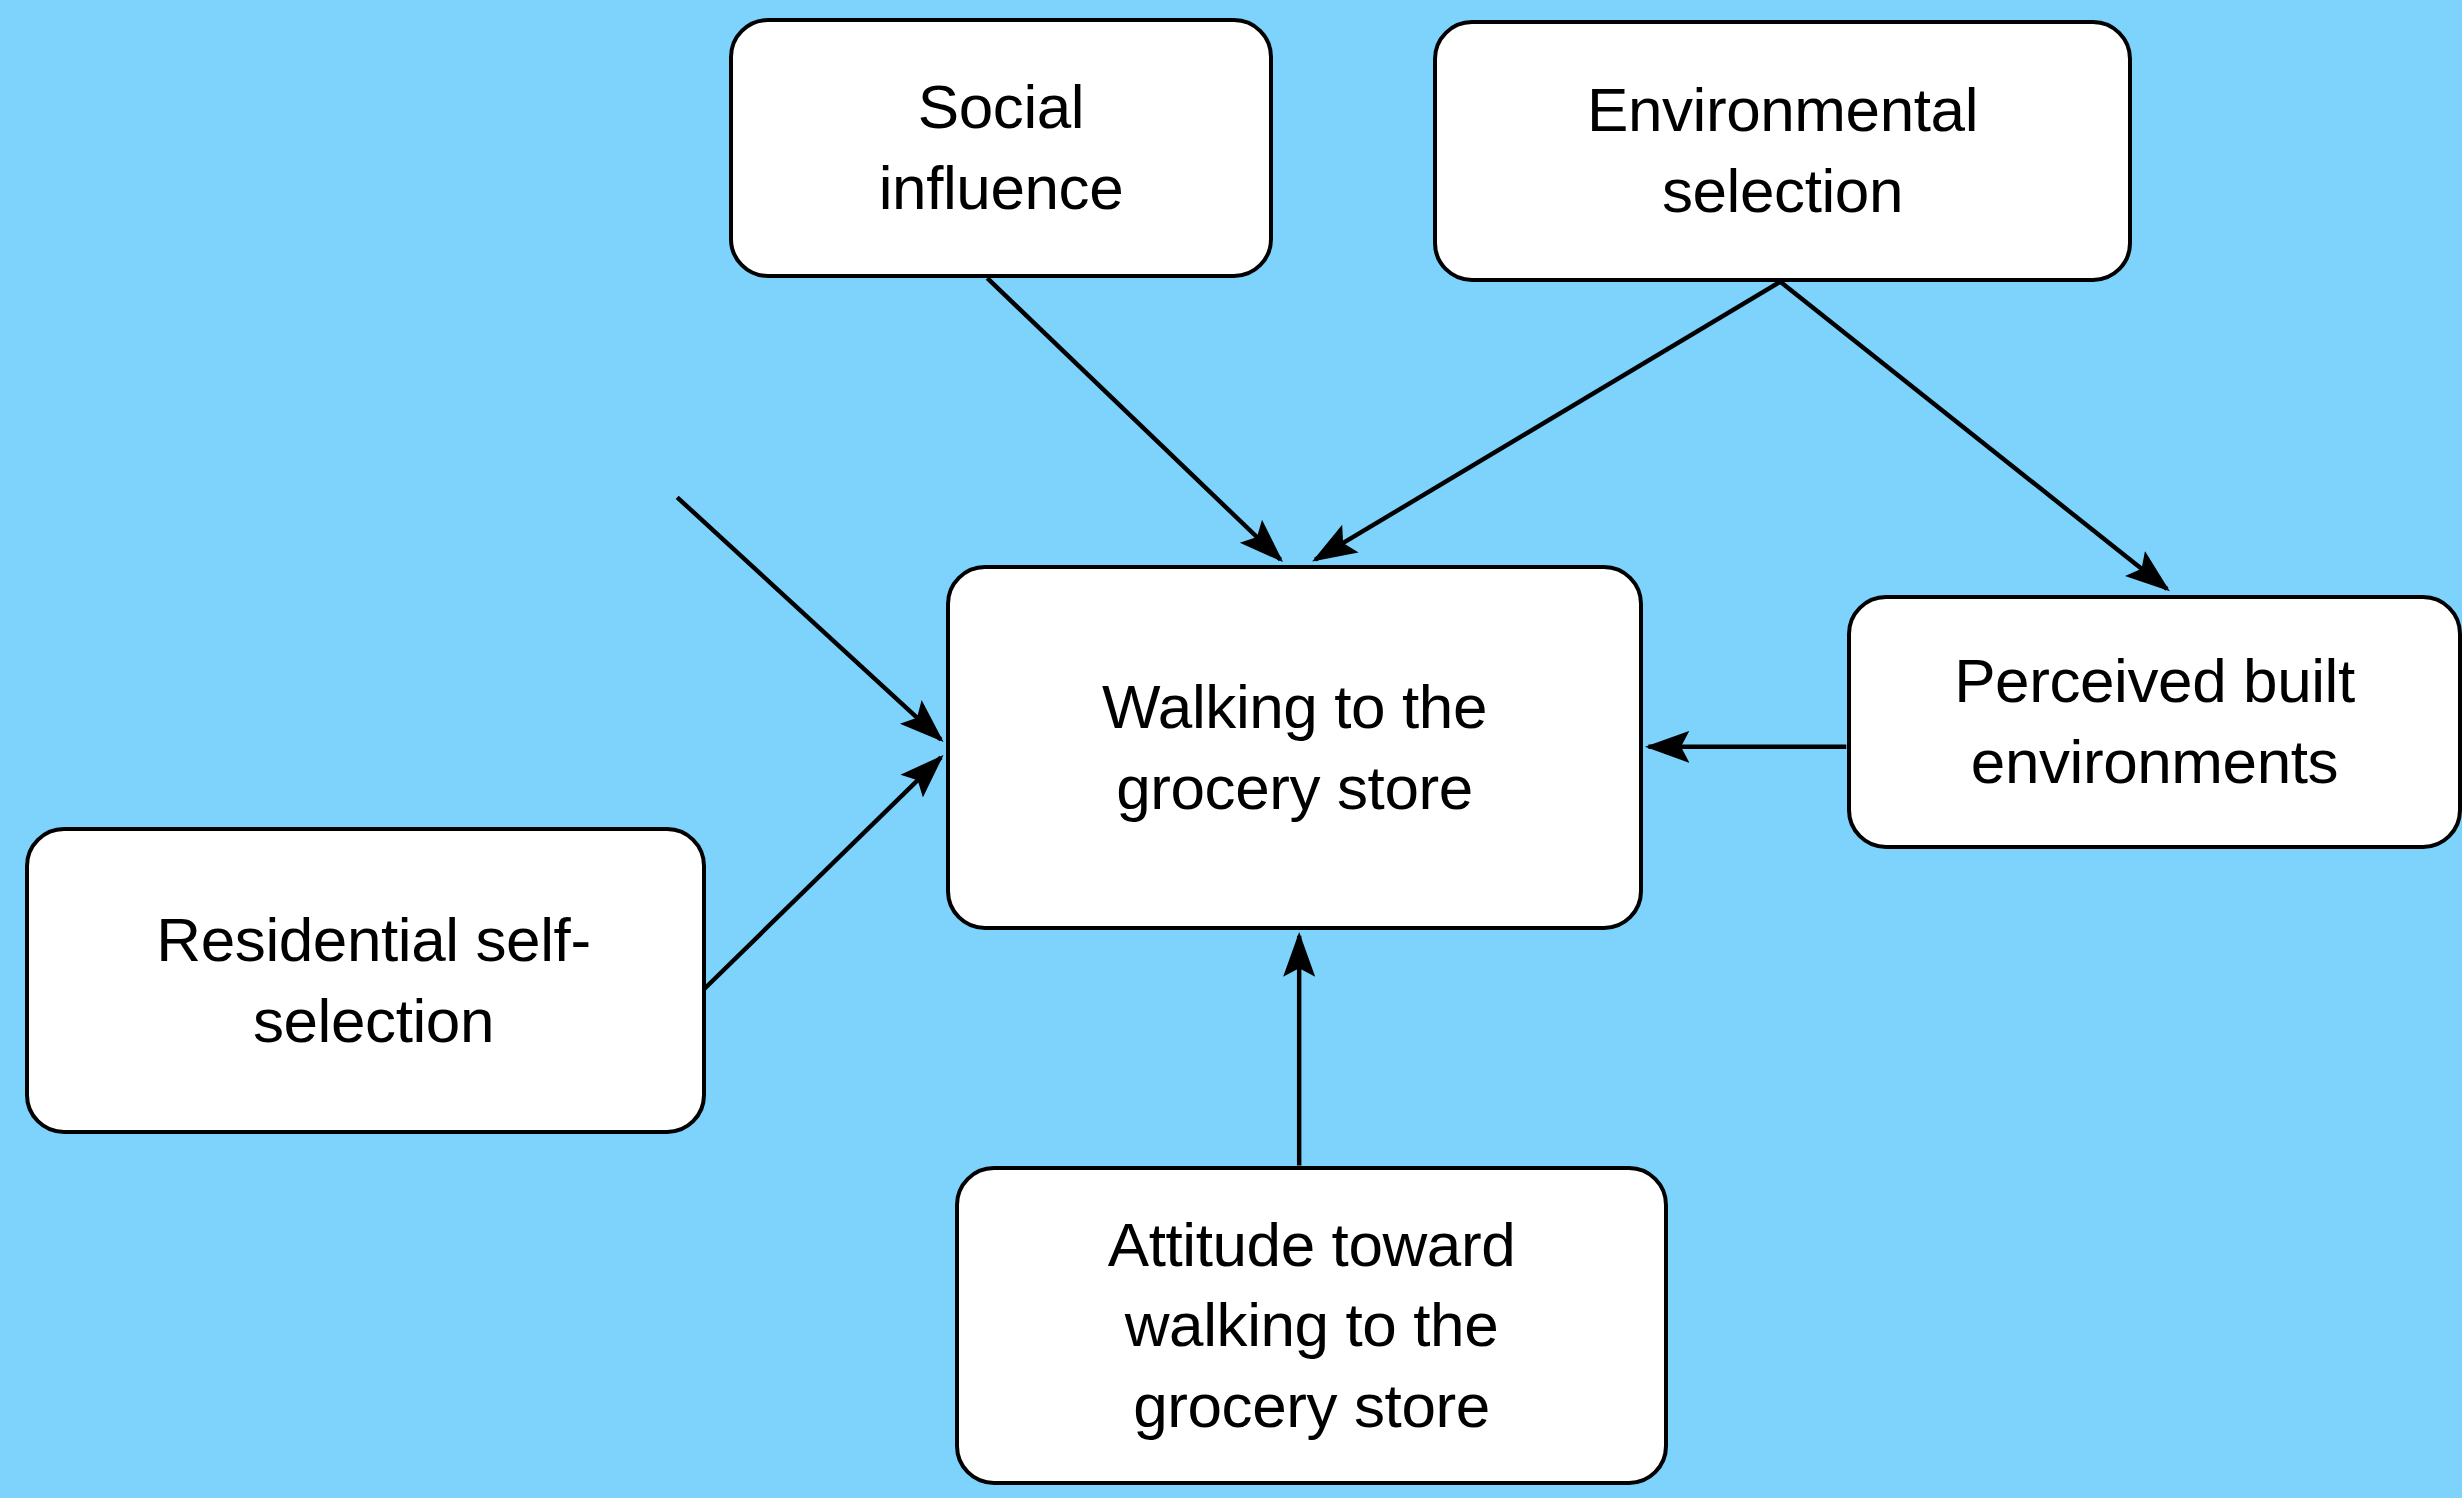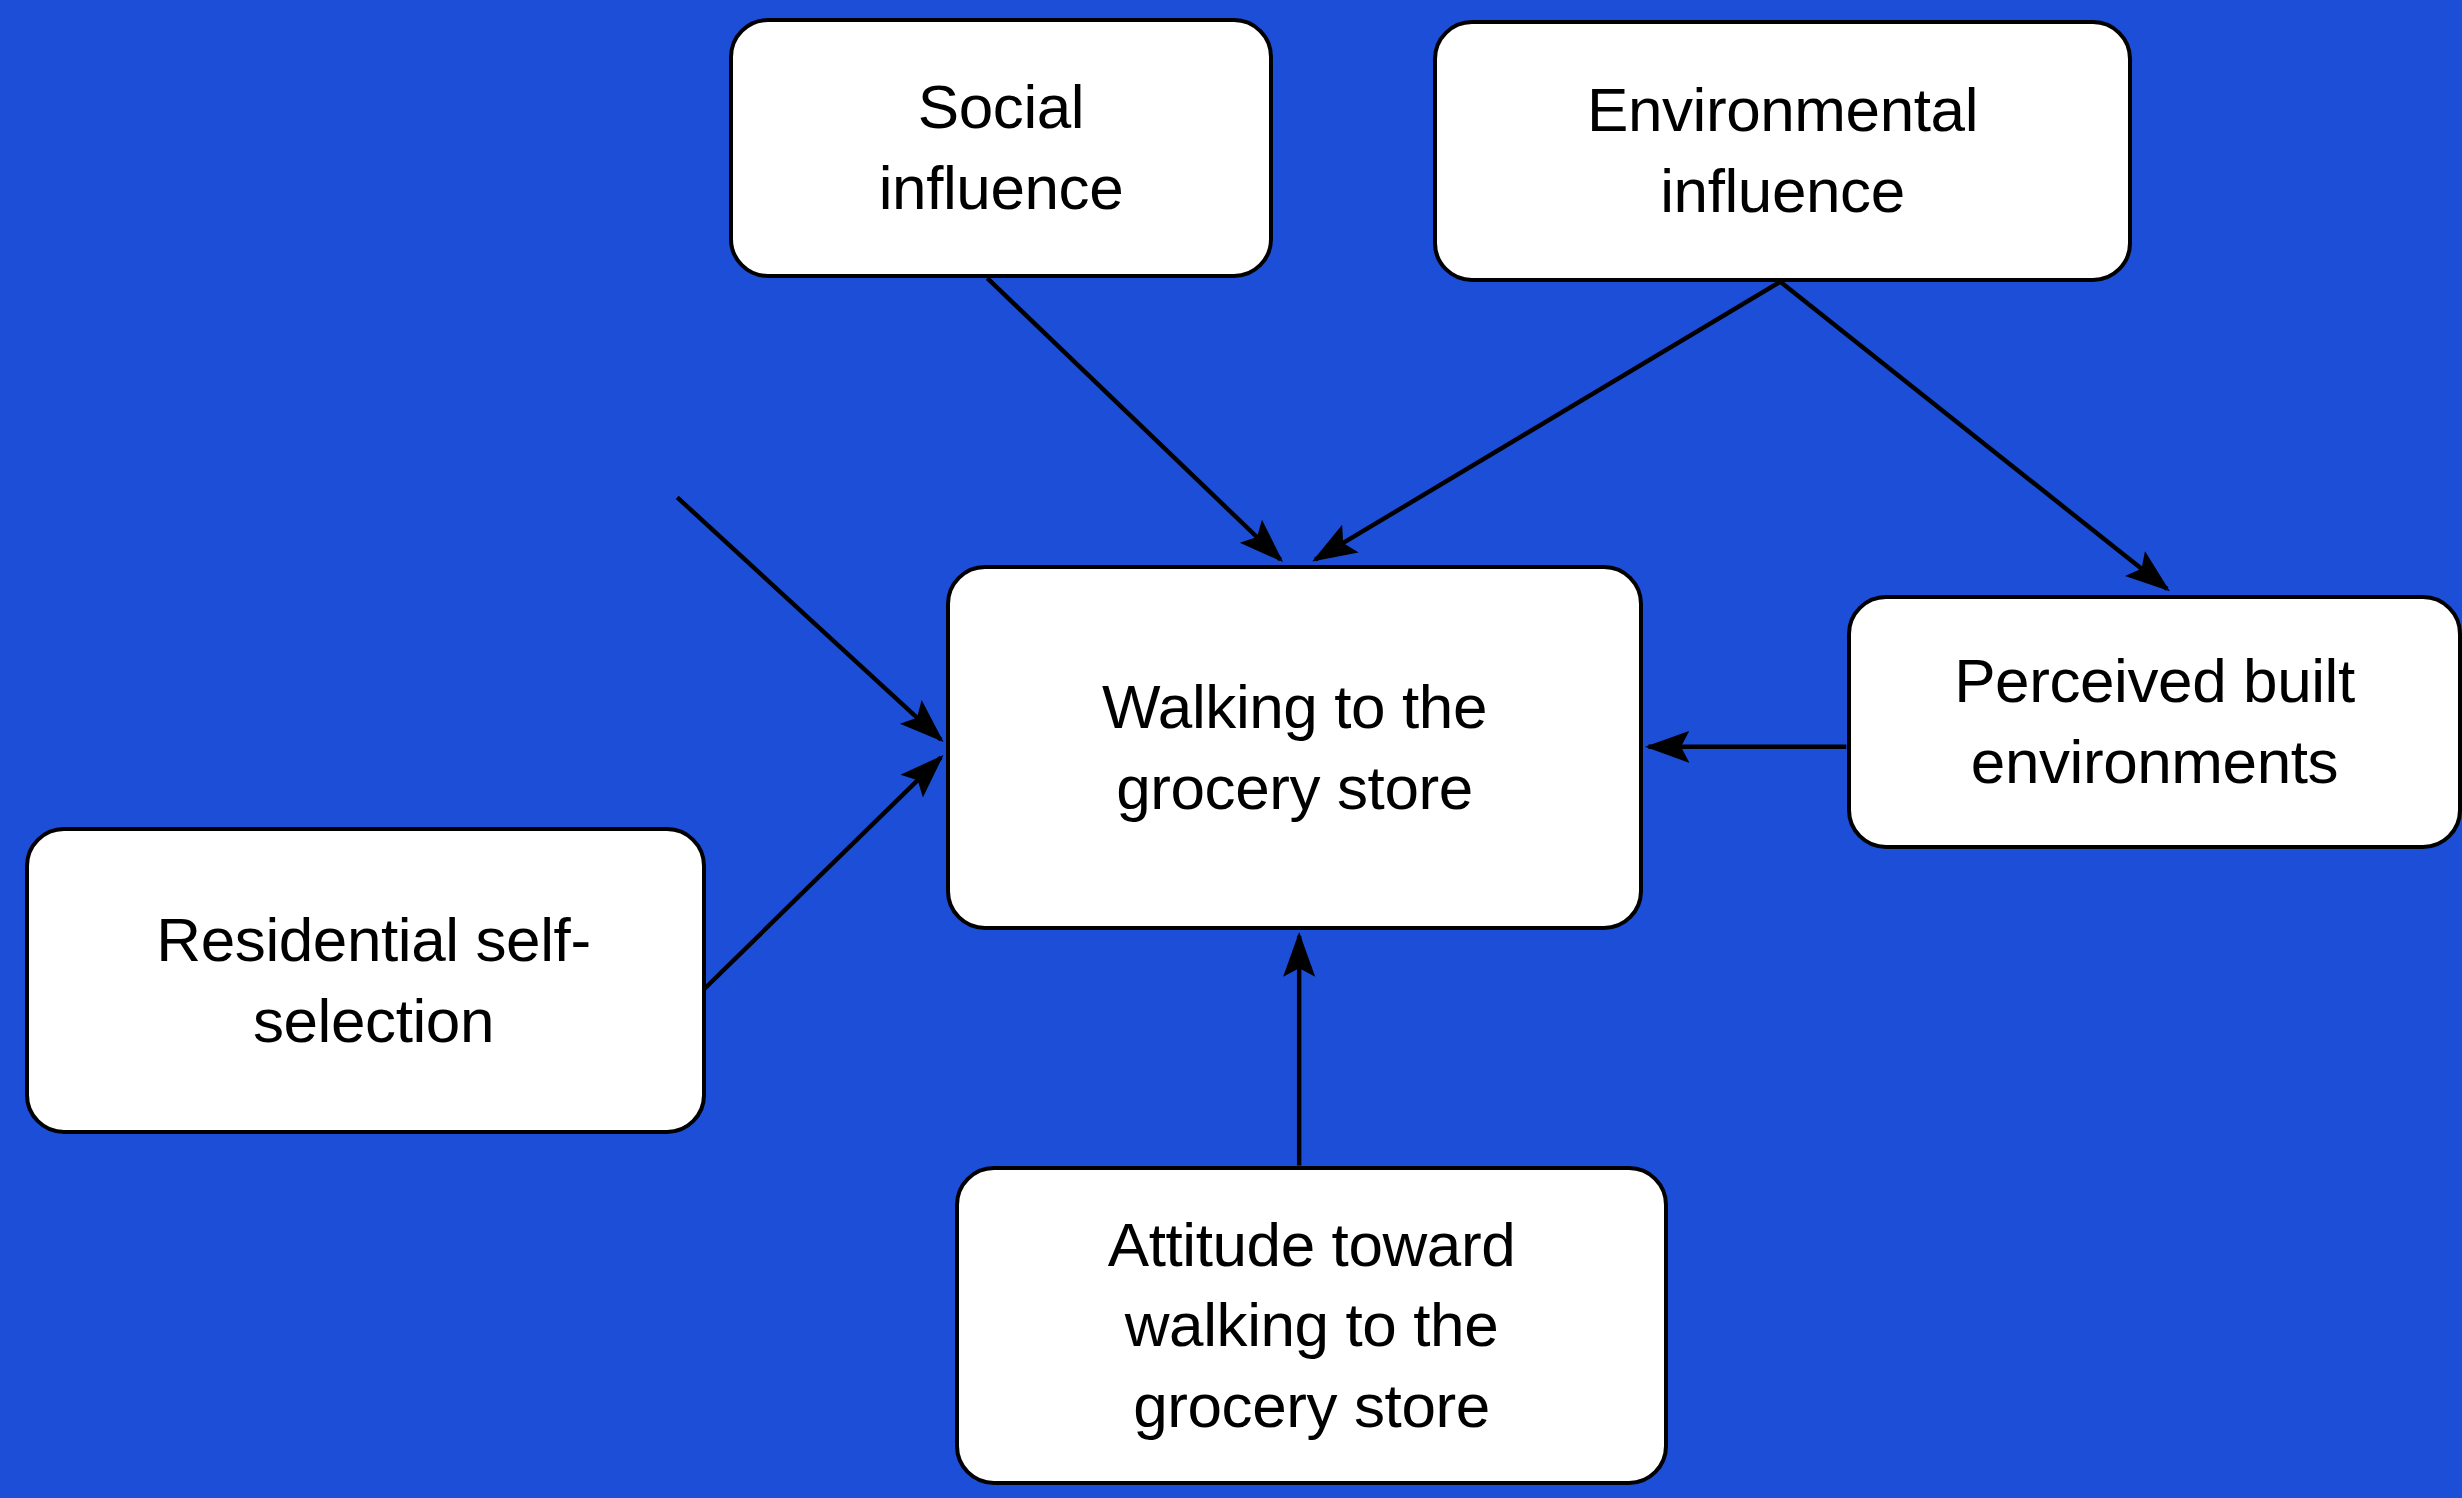--- a/index.html
+++ b/index.html
@@ -4,21 +4,21 @@
 <style>
   html, body {
     margin: 0;
     padding: 0;
     background: #ffffff;
   }
   #canvas {
     position: relative;
     width: 2462px;
     height: 1498px;
-    background: #1d4ed8;
+    background: #7dd3fc;
     overflow: hidden;
     font-family: "Liberation Sans", sans-serif;
   }
   #edges {
     position: absolute;
     left: 0;
     top: 0;
     width: 2462px;
     height: 1498px;
     pointer-events: none;
@@ -67,21 +67,21 @@
 
     <line x1="2072" y1="838" x2="1850" y2="838" stroke="#000000" stroke-width="5" marker-end="url(#arrowhead)"></line>
 
     <line x1="1458" y1="1308" x2="1458" y2="1050" stroke="#000000" stroke-width="5" marker-end="url(#arrowhead)"></line>
   </svg>
 
   <div class="node" id="node-social-influence" style="left: 729px; top: 18px; width: 544px; height: 260px;">Social
 influence</div>
 
   <div class="node" id="node-environmental-awareness" style="left: 1433px; top: 19.6px; width: 699px; height: 262px;">Environmental
-influence</div>
+selection</div>
 
 
   <div class="node" id="node-walking-to-the-grocery-store" style="left: 946px; top: 565px; width: 697px; height: 365px;">Walking to the
 grocery store</div>
 
   <div class="node" id="node-perceived-built-environments" style="left: 1847px; top: 595px; width: 615px; height: 254px;">Perceived built
 environments</div>
 
   <div class="node" id="node-residential-self-selection" style="left: 25px; top: 827px; width: 681px; height: 307px; padding-left: 16px;">Residential self-
 selection</div>

